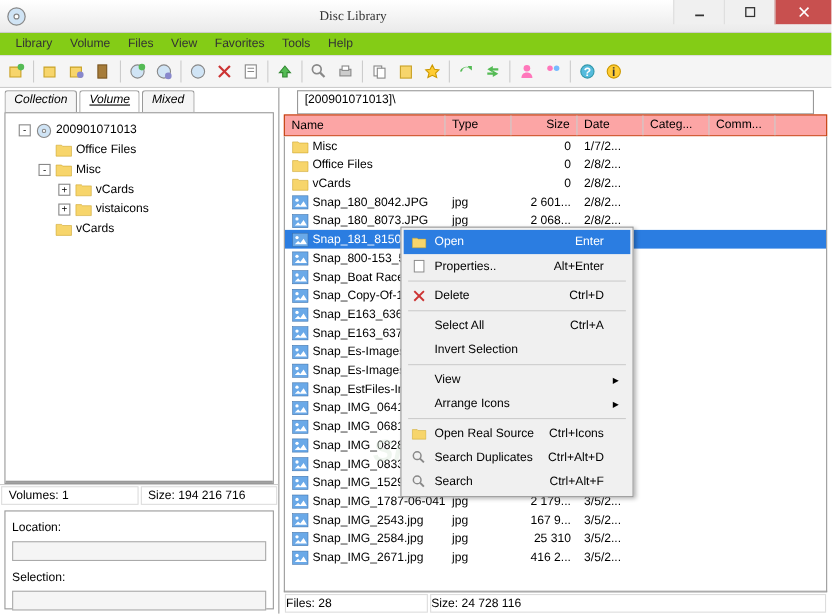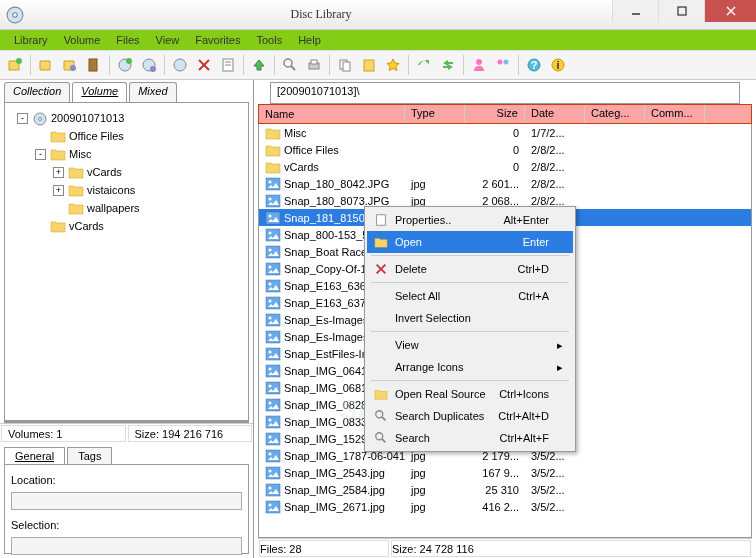--- a/index.html
+++ b/index.html
@@ -307,45 +307,34 @@
               </svg></span>
             <span>vCards</span>
           </div>
           <div class="treeitem" style="padding-left: 44px;">
             <span class="expander">+</span>
             <span class="treeicon"><svg viewBox="0 0 16 14">
                 <path d="M1 3h5l1 1h8v9H1z" class="folder-svg"></path>
               </svg></span>
             <span>vistaicons</span>
           </div>
-          <div class="treeitem" style="padding-left: 44px;">
-            <span style="width:15px;display:inline-block"></span>
-            <span class="treeicon"><svg viewBox="0 0 16 14">
-                <path d="M1 3h5l1 1h8v9H1z" class="folder-svg"></path>
-              </svg></span>
-            <span>wallpapers</span>
-          </div>
           <div class="treeitem" style="padding-left: 26px;">
             <span style="width:15px;display:inline-block"></span>
             <span class="treeicon"><svg viewBox="0 0 16 14">
                 <path d="M1 3h5l1 1h8v9H1z" class="folder-svg"></path>
               </svg></span>
             <span>vCards</span>
           </div>
         </div>
     </div>
     <div class="statrow">
       <div class="statcell">Volumes: 1</div>
       <div class="statcell">Size: 194 216 716</div>
     </div>
     <div class="bottomtabs">
-      <div class="btabs" id="btabs">
-          <div class="btab active">General</div>
-          <div class="btab">Tags</div>
-        </div>
       <div class="btabbody">
         <div class="row">
             <span>Location:</span>
           </div>
         <div class="sunken"></div>
         <div class="row" style="margin-top:6px">
             <span>Selection:</span>
           </div>
         <div class="sunken"></div>
       </div>
@@ -659,40 +648,40 @@
         </div>
       </div>
     <div class="rstatus">
       <div class="cell">Files: 28</div>
       <div class="cell">Size: 24 728 116</div>
     </div>
   </div>
 </div>
 
 <div class="ctxmenu" id="ctxmenu">
+    <div class="ctxitem hover">
+      <span class="ctxicon">
+        <svg width="14" height="14" viewBox="0 0 16 14">
+          <path d="M1 3h5l1 1h8v9H1z" class="folder-svg"></path>
+        </svg>
+      </span>
+      <span class="ctxlabel">Open</span>
+      <span class="ctxshort">Enter</span>
+      <span class="ctxarrow"></span>
+    </div>
     <div class="ctxitem">
       <span class="ctxicon">
         <svg width="14" height="14" viewBox="0 0 16 16">
           <rect x="3" y="2" width="10" height="12" fill="#fff" stroke="#888"></rect>
         </svg>
       </span>
       <span class="ctxlabel">Properties..</span>
       <span class="ctxshort">Alt+Enter</span>
       <span class="ctxarrow"></span>
     </div>
-    <div class="ctxitem hover">
-      <span class="ctxicon">
-        <svg width="14" height="14" viewBox="0 0 16 14">
-          <path d="M1 3h5l1 1h8v9H1z" class="folder-svg"></path>
-        </svg>
-      </span>
-      <span class="ctxlabel">Open</span>
-      <span class="ctxshort">Enter</span>
-      <span class="ctxarrow"></span>
-    </div>
     <div class="ctxsep"></div>
     <div class="ctxitem">
       <span class="ctxicon">
         <svg width="14" height="14" viewBox="0 0 16 16">
           <line x1="3" y1="3" x2="13" y2="13" stroke="#c33" stroke-width="2"></line>
           <line x1="13" y1="3" x2="3" y2="13" stroke="#c33" stroke-width="2"></line>
         </svg>
       </span>
       <span class="ctxlabel">Delete</span>
       <span class="ctxshort">Ctrl+D</span>

